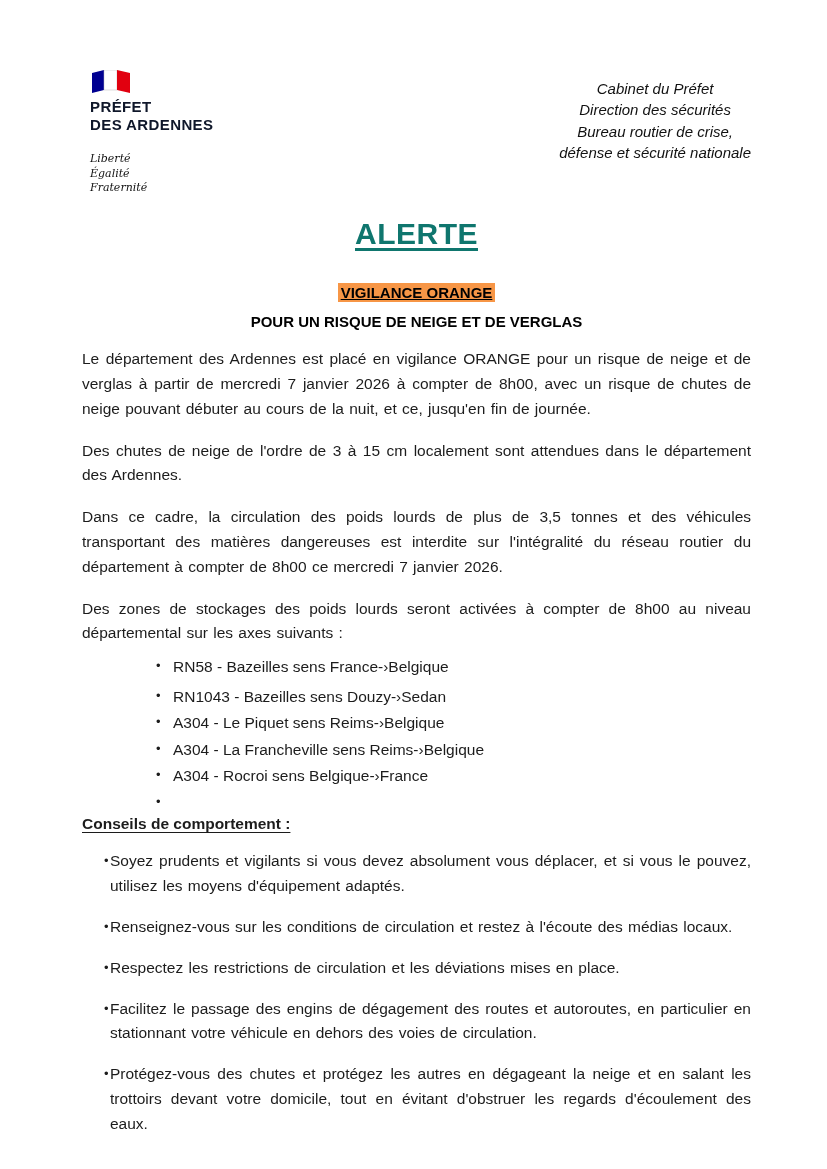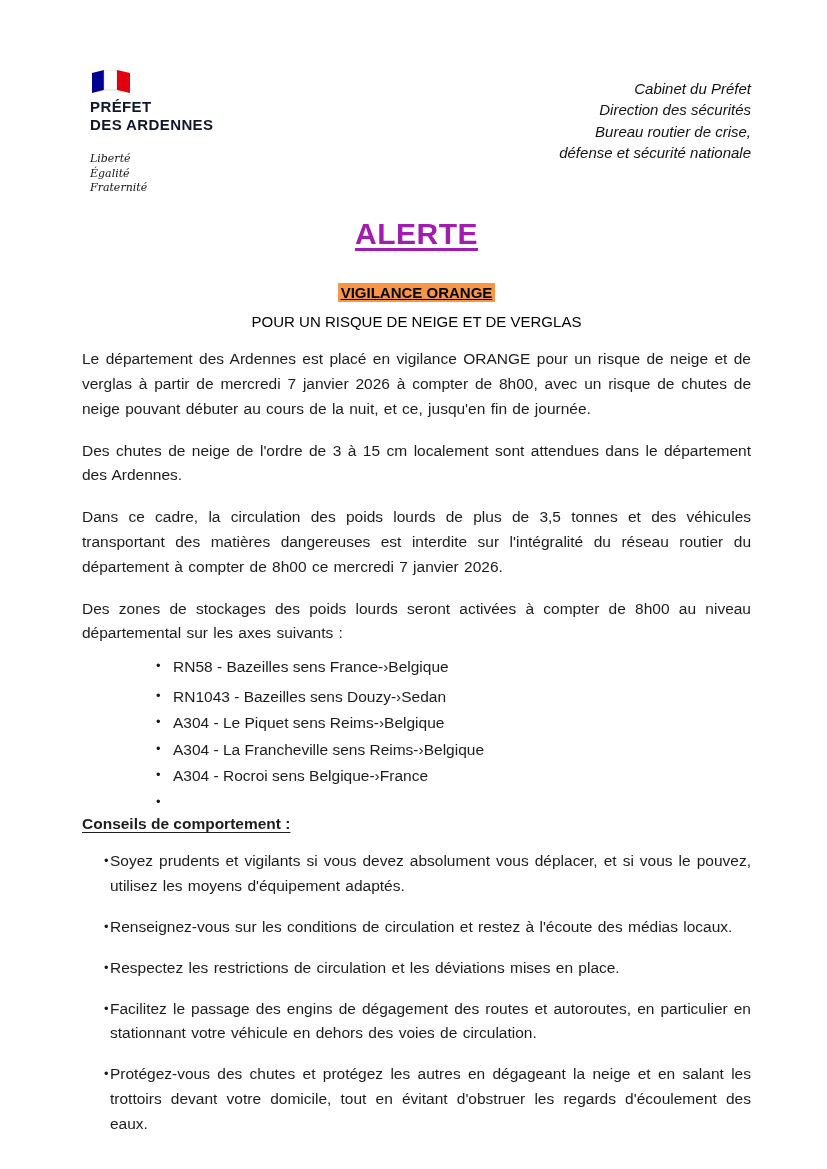--- a/index.html
+++ b/index.html
@@ -32,52 +32,52 @@
   }
   .motto {
     margin-top: 19px;
     font-family: "DejaVu Serif", serif;
     font-style: italic;
     font-size: 11px;
     line-height: 1.3;
     color: #111;
   }
   .office-block {
-    text-align: right;
+    text-align: center;
     font-style: italic;
     font-size: 15px;
     line-height: 1.42;
     color: #111;
     padding-top: 8px;
   }
 
   
   .doc-title {
     text-align: center;
     font-size: 30px;
     font-weight: bold;
     letter-spacing: 0.5px;
     text-decoration: underline;
     text-underline-offset: 4px;
     margin-top: 22px;
-    color: #a21caf;
+    color: #0f766e;
   }
   .vigilance-line { text-align: center; margin-top: 32px; }
   .vigilance-hl {
     display: inline-block;
     font-size: 15px;
     font-weight: bold;
     text-decoration: underline;
     padding: 1px 3px;
     color: #000;
   }
   .alert-subtitle {
     text-align: center;
     font-size: 15px;
-    font-weight: normal;
+    font-weight: bold;
     margin-top: 11px;
     color: #000;
   }
 
   
   .body-text { margin-top: 6px; }
   .para {
     font-size: 15.5px;
     line-height: 1.6;
     text-align: justify;

